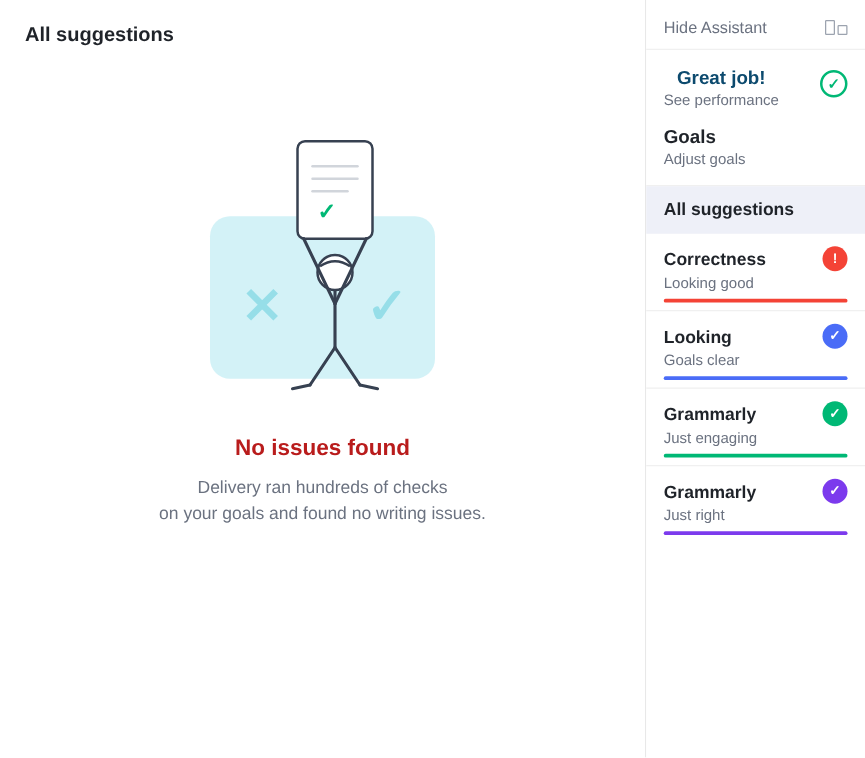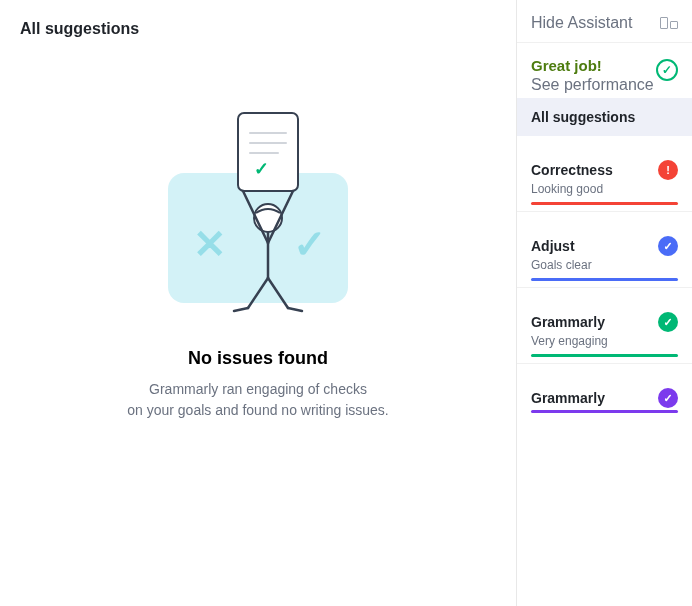--- a/index.html
+++ b/index.html
@@ -38,21 +38,21 @@
       height: 260px;
       margin: 10px auto 20px;
       display: flex;
       align-items: center;
       justify-content: center;
     }
 
     .no-issues-title {
       font-size: 18px;
       font-weight: 700;
-      color: #000000;
+      color: #b91c1c;
       margin-bottom: 10px;
       text-align: center;
     }
 
     .no-issues-desc {
       font-size: 14px;
       color: #6b7280;
       text-align: center;
       line-height: 1.5;
     }
@@ -67,21 +67,21 @@
 
     .hide-assistant-row {
       display: flex;
       align-items: center;
       justify-content: space-between;
       padding: 14px 14px 10px;
       border-bottom: 1px solid #f0f0f0;
     }
 
     .hide-assistant-label {
-      font-size: 16px;
+      font-size: 13px;
       color: #6b7280;
     }
 
     .hide-icon {
       display: flex;
       gap: 2px;
       align-items: center;
     }
 
     .hide-icon-bar {
@@ -98,25 +98,26 @@
     .great-job-row {
       display: flex;
       align-items: flex-start;
       justify-content: space-between;
       padding: 14px 14px 4px;
     }
 
     .great-job-text h3 {
       font-size: 15px;
       font-weight: 700;
-      color: #4d7c0f;
+      color: #0c4a6e;
+      text-align: center;
     }
 
     .great-job-text p {
-      font-size: 16px;
+      font-size: 12px;
       color: #6b7280;
       margin-top: 2px;
     }
 
     .check-circle-green {
       width: 22px;
       height: 22px;
       border: 2.5px solid #00b875;
       border-radius: 50%;
       display: flex;
@@ -154,21 +155,21 @@
       padding: 10px 14px;
     }
 
     .all-suggestions-label {
       font-size: 14px;
       font-weight: 600;
       color: #1f2329;
     }
 
     .suggestion-item {
-      padding: 24px 14px 6px;
+      padding: 10px 14px 6px;
       border-bottom: 1px solid #f0f0f0;
     }
 
     .suggestion-item:last-child {
       border-bottom: none;
     }
 
     .suggestion-header {
       display: flex;
       align-items: center;
@@ -291,21 +292,21 @@
       <line x1="130" y1="205" x2="110" y2="235" stroke="#374151" stroke-width="2.5" stroke-linecap="round"></line>
       <line x1="130" y1="205" x2="150" y2="235" stroke="#374151" stroke-width="2.5" stroke-linecap="round"></line>
 
       <line x1="110" y1="235" x2="96" y2="238" stroke="#374151" stroke-width="2.5" stroke-linecap="round"></line>
       <line x1="150" y1="235" x2="164" y2="238" stroke="#374151" stroke-width="2.5" stroke-linecap="round"></line>
     </svg>
   </div>
 
   <div class="no-issues-title">No issues found</div>
   <div class="no-issues-desc">
-    <span>Grammarly ran engaging of checks</span><br>
+    <span>Delivery ran hundreds of checks</span><br>
     <span>on your goals and found no writing issues.</span>
   </div>
 </div>
 
 <div class="right-panel">
 
   <div class="hide-assistant-row">
     <span class="hide-assistant-label">Hide Assistant</span>
     <div class="hide-icon">
       <div class="hide-icon-bar"></div>
@@ -316,60 +317,65 @@
   <div class="great-job-row">
     <div class="great-job-text">
       <h3>Great job!</h3>
       <p>See performance</p>
     </div>
     <div class="check-circle-green">
       <span class="check-mark">✓</span>
     </div>
   </div>
 
+  <div class="goals-row">
+    <h3>Goals</h3>
+    <p>Adjust goals</p>
+  </div>
 
   <div class="all-suggestions-section">
     <span class="all-suggestions-label">All suggestions</span>
   </div>
 
   <div id="suggestions-container">
       <div class="suggestion-item">
     <div class="suggestion-header">
       <span class="suggestion-title">Correctness</span>
       <div class="icon-red-circle">
             <span class="icon-exclaim">!</span>
           </div>
     </div>
     <div class="suggestion-desc">Looking good</div>
     <div class="suggestion-bar" style="background:#f44336"></div>
   </div>
       <div class="suggestion-item">
     <div class="suggestion-header">
-      <span class="suggestion-title">Adjust</span>
+      <span class="suggestion-title">Looking</span>
       <div class="icon-blue-circle">
             <span class="icon-check">✓</span>
           </div>
     </div>
     <div class="suggestion-desc">Goals clear</div>
     <div class="suggestion-bar" style="background:#4a6cf7"></div>
   </div>
       <div class="suggestion-item">
     <div class="suggestion-header">
       <span class="suggestion-title">Grammarly</span>
       <div class="icon-green-circle">
             <span class="icon-check">✓</span>
           </div>
     </div>
-    <div class="suggestion-desc">Very engaging</div>
+    <div class="suggestion-desc">Just engaging</div>
     <div class="suggestion-bar" style="background:#00b875"></div>
   </div>
       <div class="suggestion-item">
     <div class="suggestion-header">
       <span class="suggestion-title">Grammarly</span>
       <div class="icon-purple-circle">
             <span class="icon-check">✓</span>
           </div>
     </div>
+    <div class="suggestion-desc">Just right</div>
     <div class="suggestion-bar" style="background:#7c3aed"></div>
   </div>
     </div>
 
 </div>
 
 </body></html>

